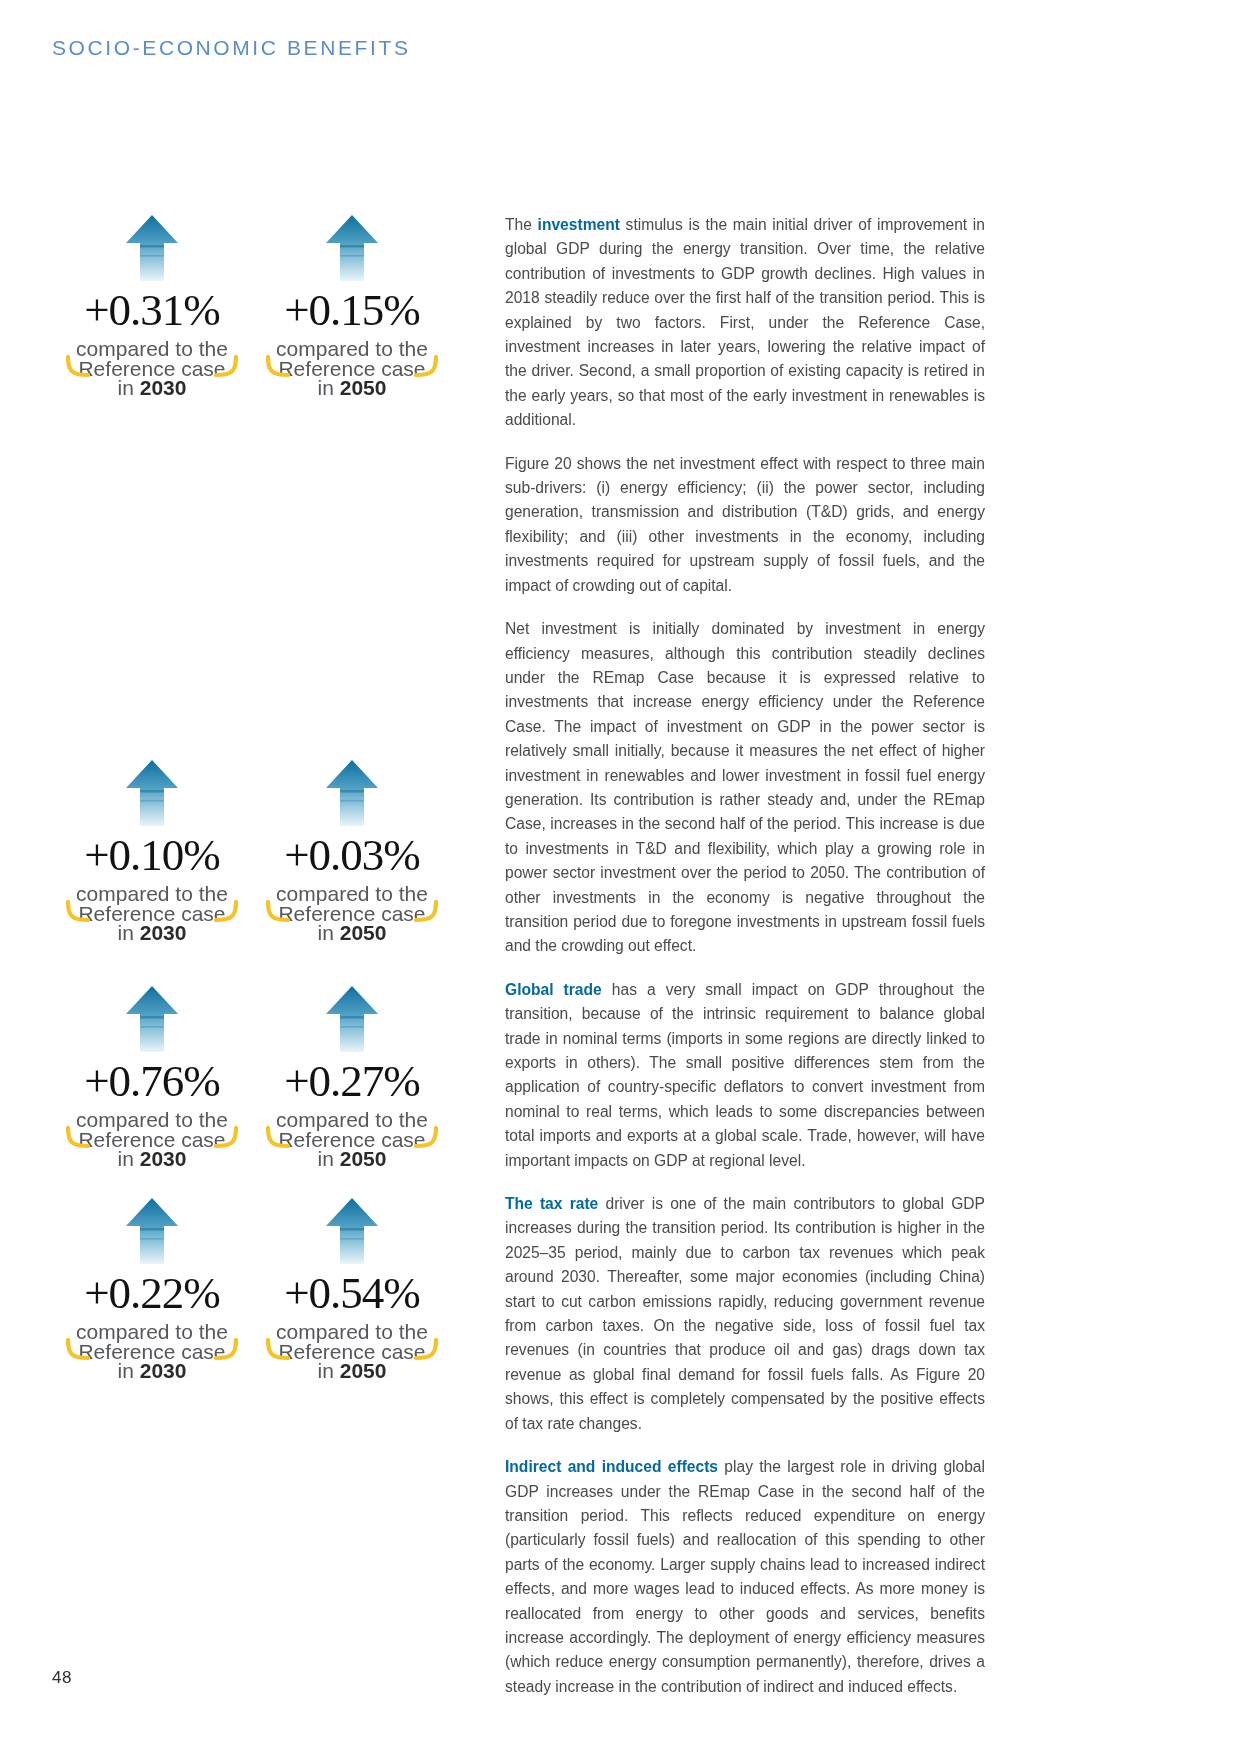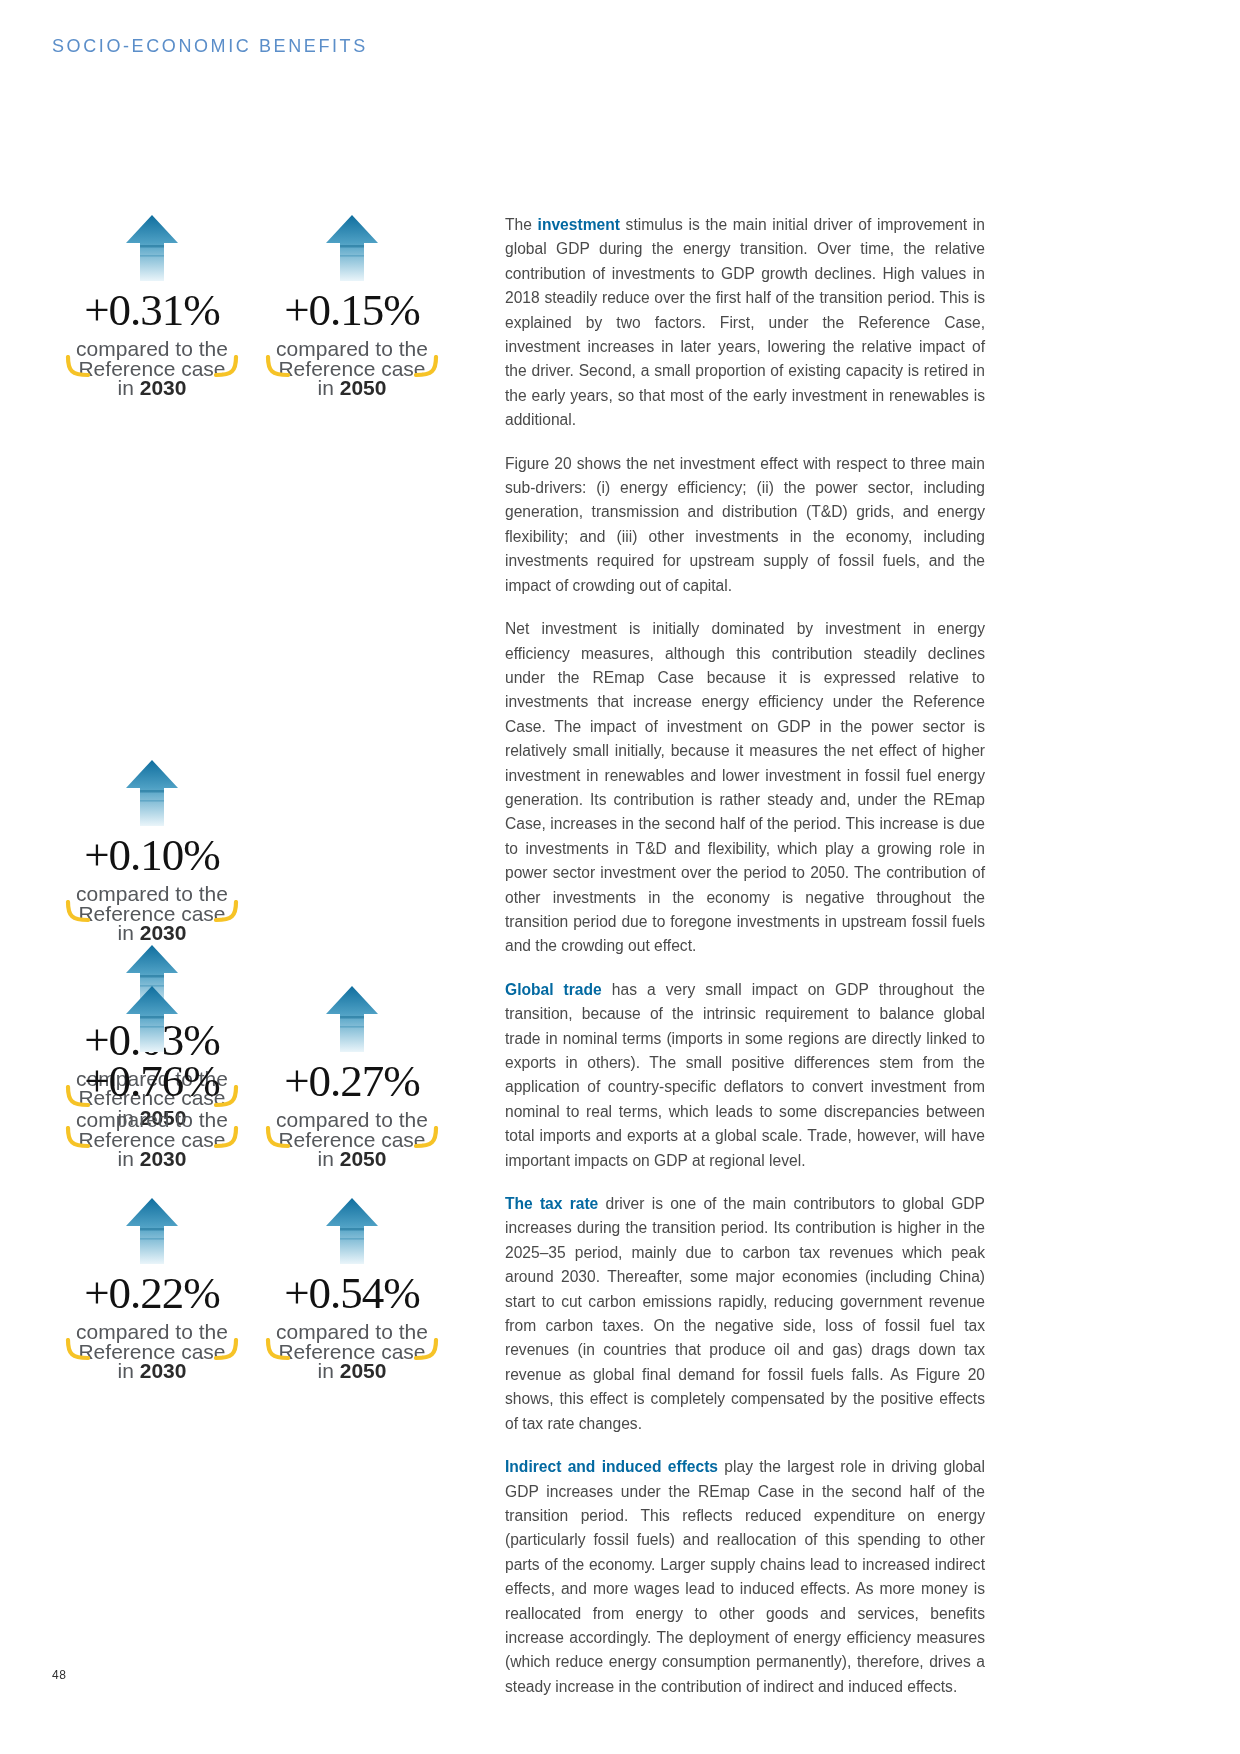--- a/index.html
+++ b/index.html
@@ -14,34 +14,34 @@
     font-family: "Liberation Sans", sans-serif;
     color: #3d3d3d;
     overflow: hidden;
   }
 
   
   .page-header {
     position: absolute;
     left: 52px;
     top: 36px;
-    font-size: 18px;
+    font-size: 21px;
     letter-spacing: 2.6px;
     color: #5b8ec9;
     font-weight: 400;
     white-space: nowrap;
     text-align: center;
   }
 
   
   .page-number {
     position: absolute;
     left: 52px;
     top: 1668px;
-    font-size: 12px;
+    font-size: 17px;
     color: #2f2f2f;
     letter-spacing: .5px;
   }
 
   
   .content {
     position: absolute;
     left: 0;
     top: 0;
     width: 1240px;
@@ -213,21 +213,21 @@
                 <path d="M22 2 C22 16, 18 20, 2 20" fill="none" stroke="#f6c327" stroke-width="4.2" stroke-linecap="round"></path>
               </svg>
           </span>
           <div>compared to the</div>
           <div>Reference case</div>
           <div><span>in </span><span class="yr">2050</span></div>
         </div>
       </div>
     </div>
 
-    <div class="stat-row" style="top:758px;flex-direction:column;">
+    <div class="stat-row" style="top:758px;">
       <div class="stat-block">
         <span class="arrow">
           <svg width="56" height="68" viewBox="0 0 56 68">
             <defs>
                 <linearGradient id="ag3" x1="0" y1="0" x2="0" y2="1">
               <stop offset="0%" stop-color="#0f6e9e"></stop>
                   <stop offset="42%" stop-color="#4ea0c4"></stop>
                   <stop offset="100%" stop-color="#eaf5fa"></stop>
             </linearGradient>
               </defs>

